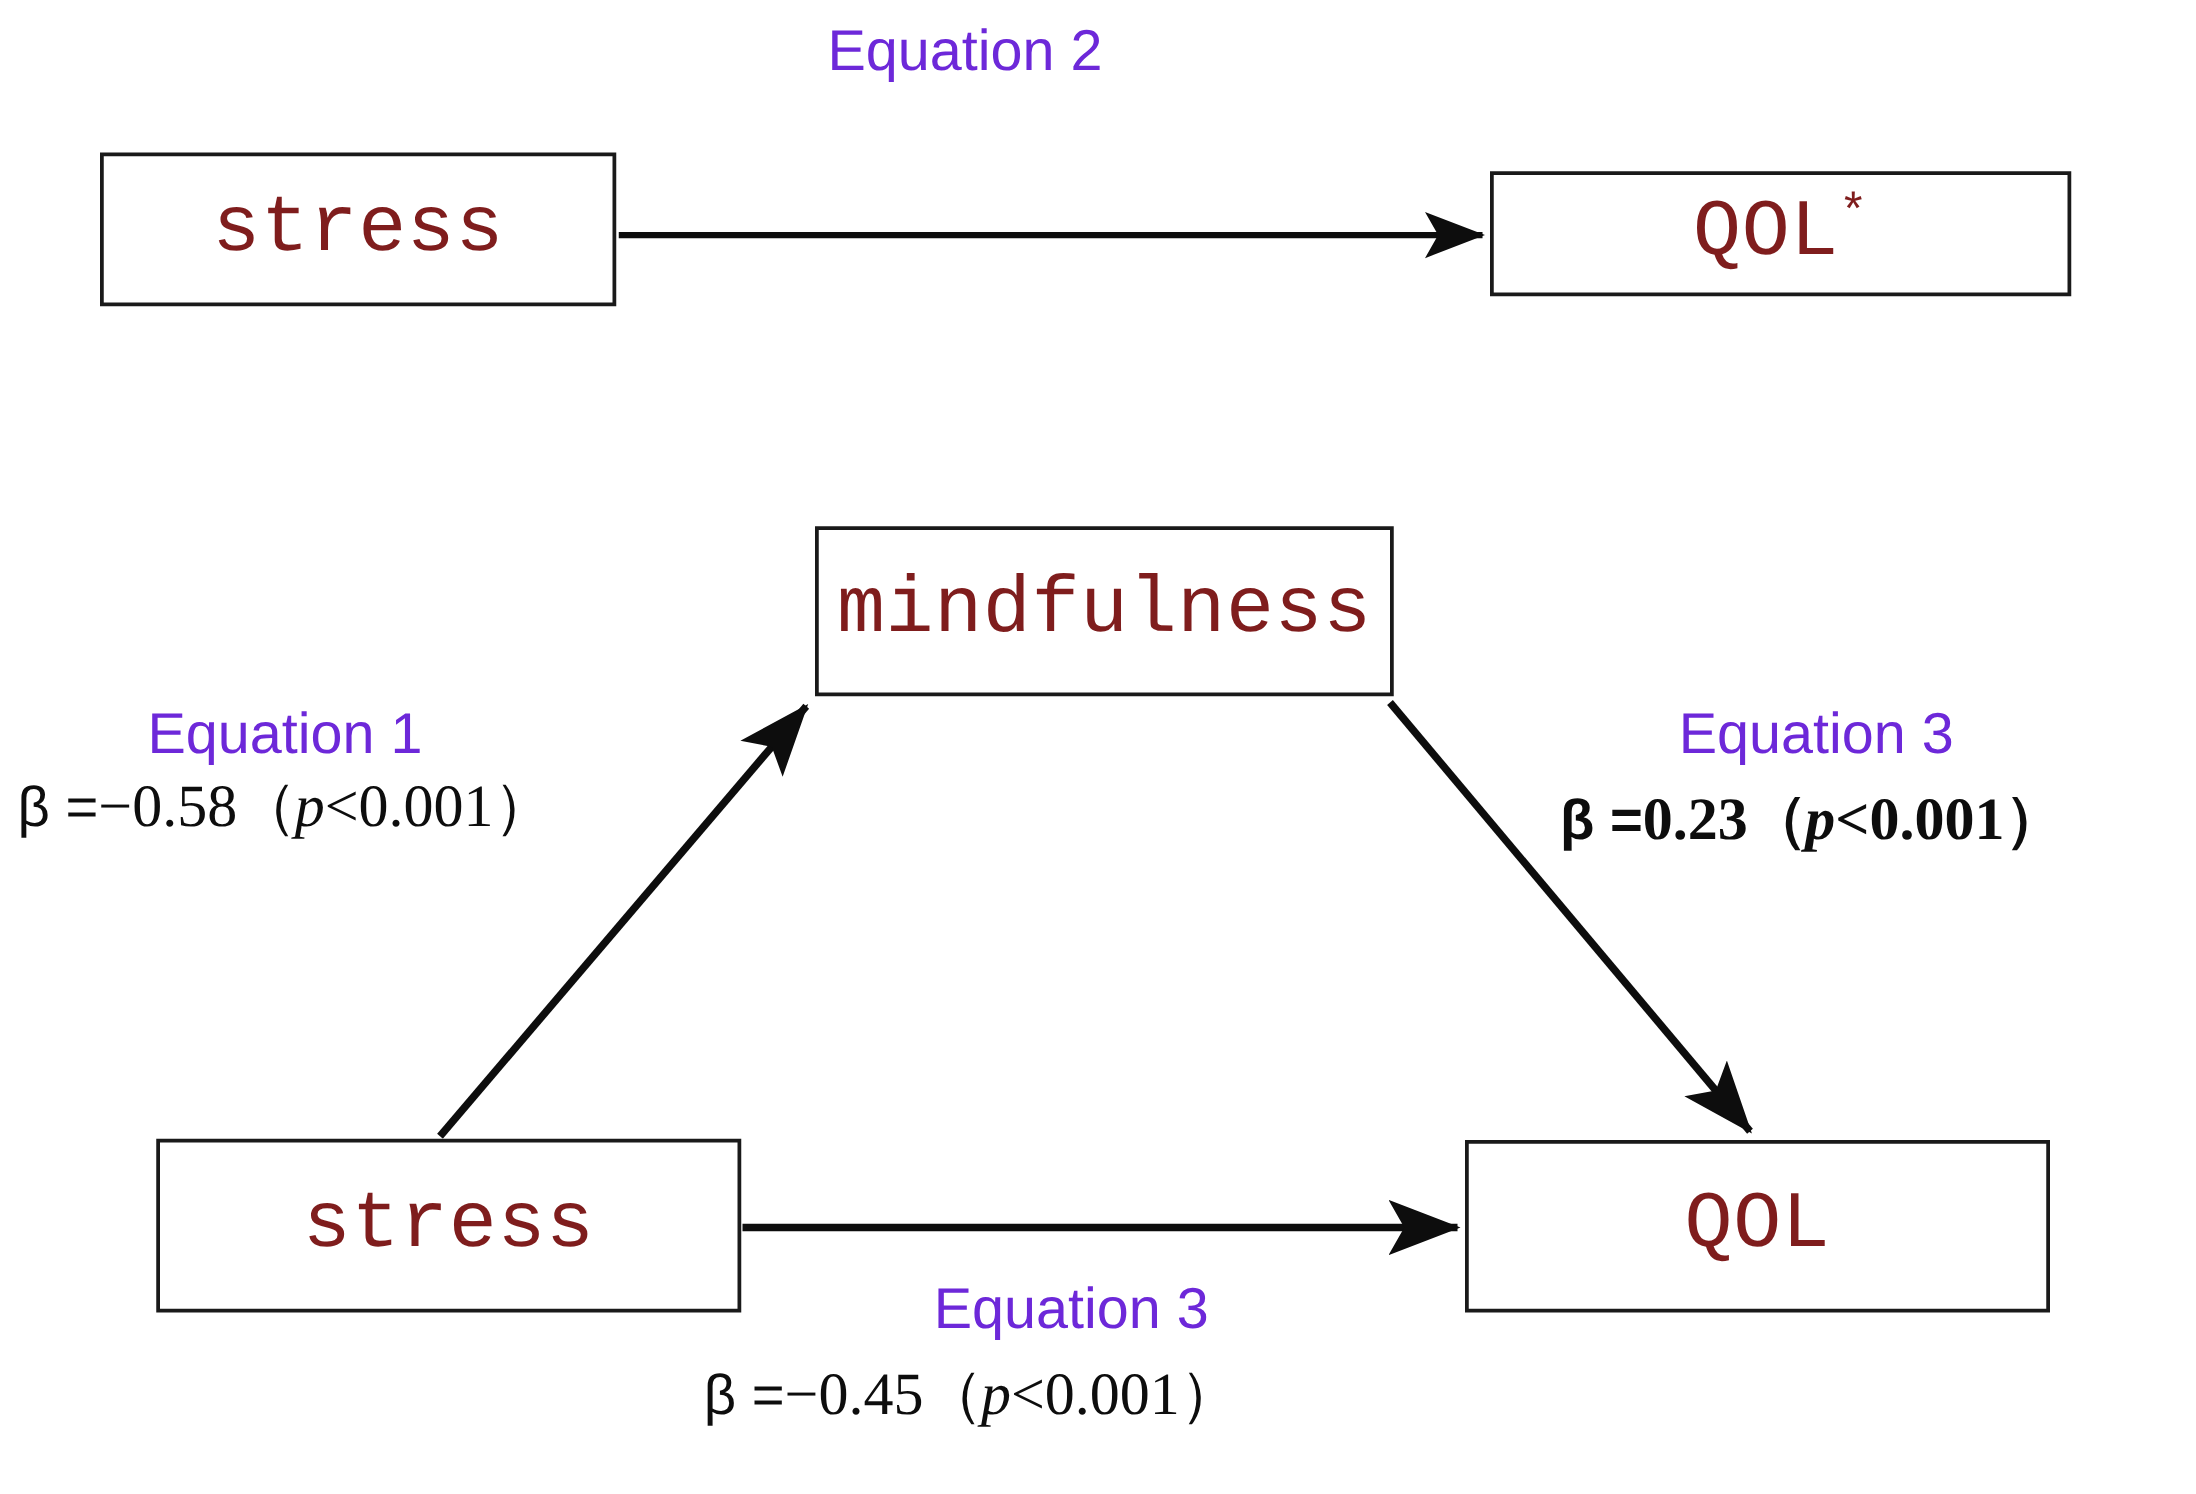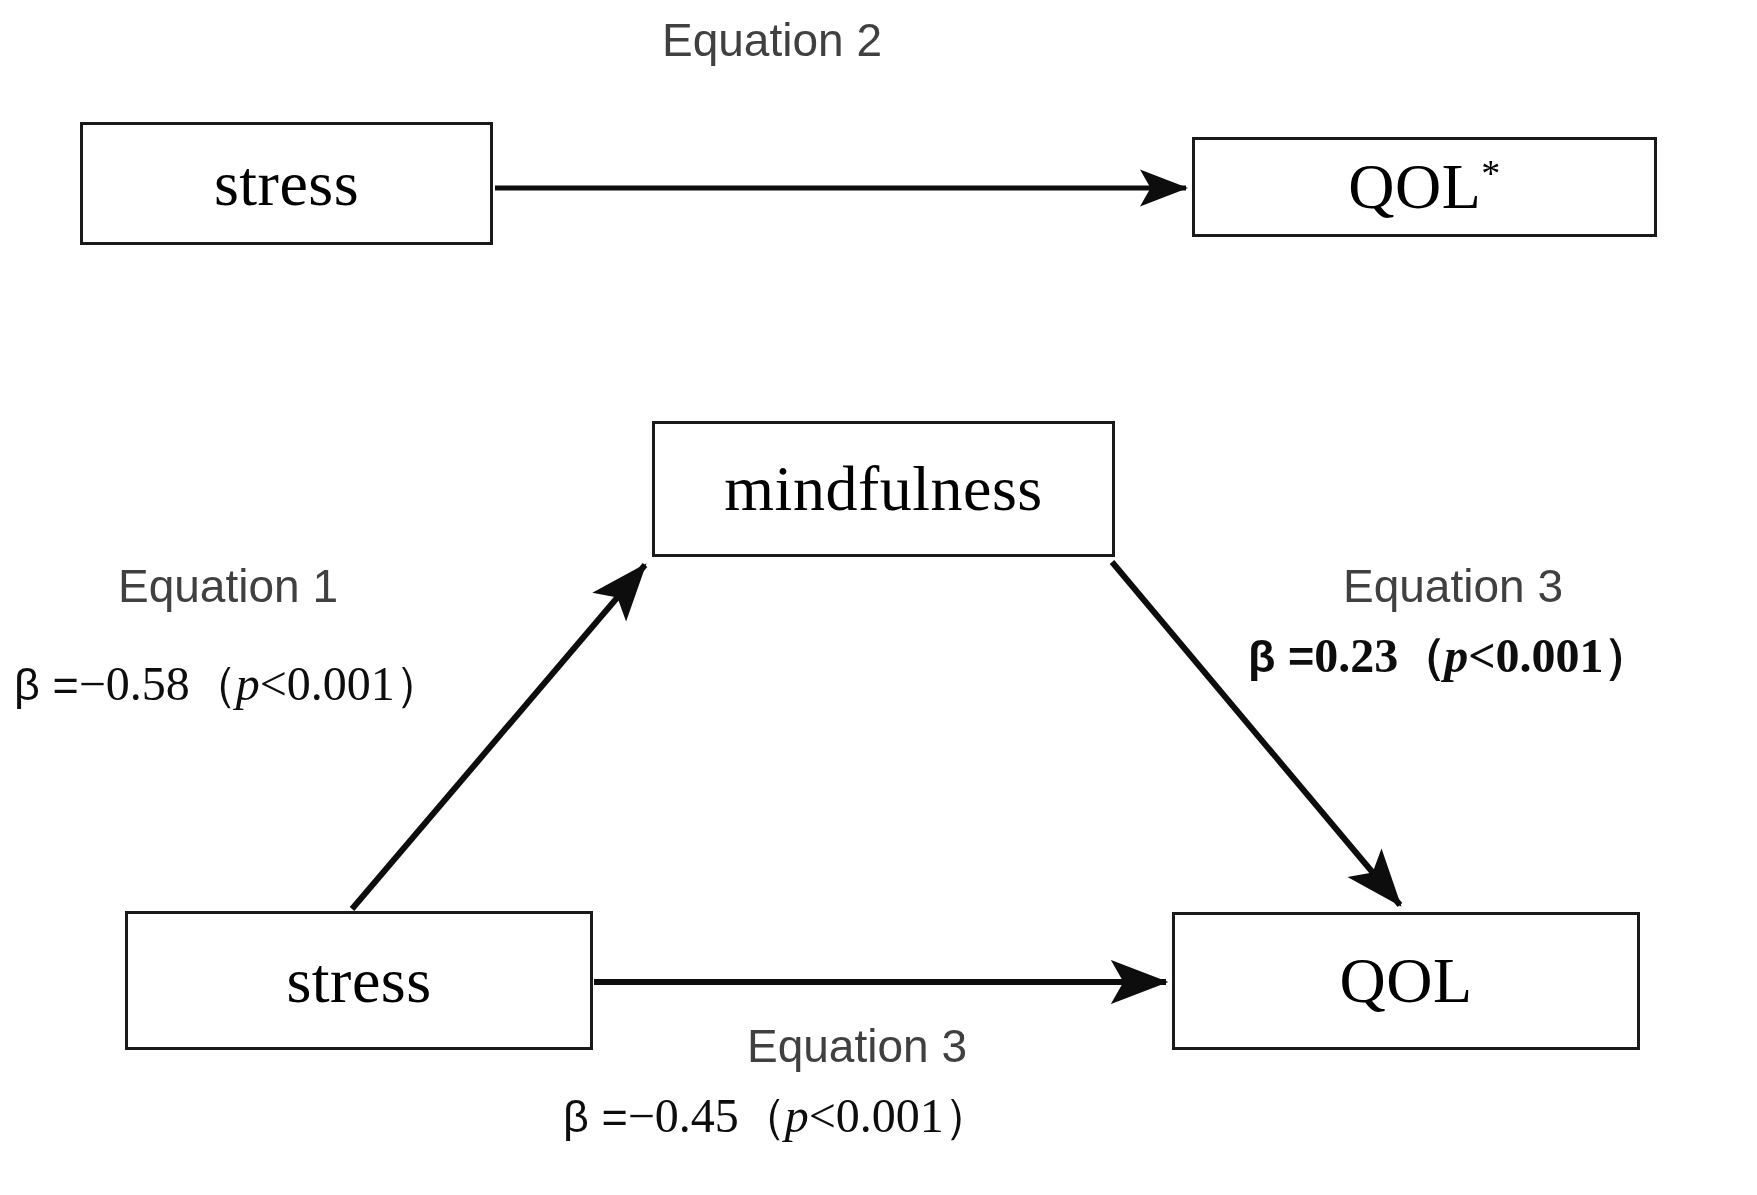--- a/index.html
+++ b/index.html
@@ -19,38 +19,38 @@
   .node-box {
     position: absolute;
     border: 3px solid #1a1a1a;
     background: #ffffff;
     box-sizing: border-box;
     display: flex;
     align-items: center;
     justify-content: center;
   }
   .node-label {
-    font-family: Liberation Serif, serif;
+    font-family: Liberation Mono, monospace;
     font-size: 64px;
     line-height: 1;
-    color: #000000;
+    color: #7f1d1d;
     letter-spacing: 0.5px;
     white-space: nowrap;
   }
   .node-label sup {
     font-size: 38px;
     vertical-align: super;
     line-height: 0;
   }
   .eq-title {
     position: absolute;
     font-family: "Liberation Sans", sans-serif;
     font-size: 46px;
     line-height: 1.08;
-    color: #404040;
+    color: #6d28d9;
     white-space: nowrap;
   }
   .eq-value {
     position: absolute;
     font-family: "Liberation Serif", serif;
     font-size: 48px;
     line-height: 1.08;
     color: #0d0d0d;
     white-space: nowrap;
   }
@@ -106,21 +106,21 @@
 
   <div class="eq-title" style="left:662px; top:16px;">Equation 2</div>
 
 
   <div class="node-box" style="left:652px; top:421px; width:463px; height:136px;">
     <span class="node-label">mindfulness</span>
   </div>
 
   <div class="eq-title" style="left:118px; top:562px;">Equation 1</div>
 
-  <div class="eq-value" style="left:14px; top:658px;"><span class="beta">β =</span><span>−0.58</span><span class="paren">（</span><span class="pv">p</span><span>&lt;0.001</span><span class="paren">）</span></div>
+  <div class="eq-value" style="left:14px; top:620px;"><span class="beta">β =</span><span>−0.58</span><span class="paren">（</span><span class="pv">p</span><span>&lt;0.001</span><span class="paren">）</span></div>
 
   <div class="eq-title" style="left:1343px; top:562px;">Equation 3</div>
 
   <div class="eq-value" style="left:1248px; top:630px;font-weight:bold;"><span class="beta">β =</span><span>0.23</span><span class="paren">（</span><span class="pv">p</span><span>&lt;0.001</span><span class="paren">）</span></div>
 
   <div class="node-box" style="left:125px; top:911px; width:468px; height:139px;">
     <span class="node-label">stress</span>
   </div>
 
   <div class="node-box" style="left:1172px; top:912px; width:468px; height:138px;">

